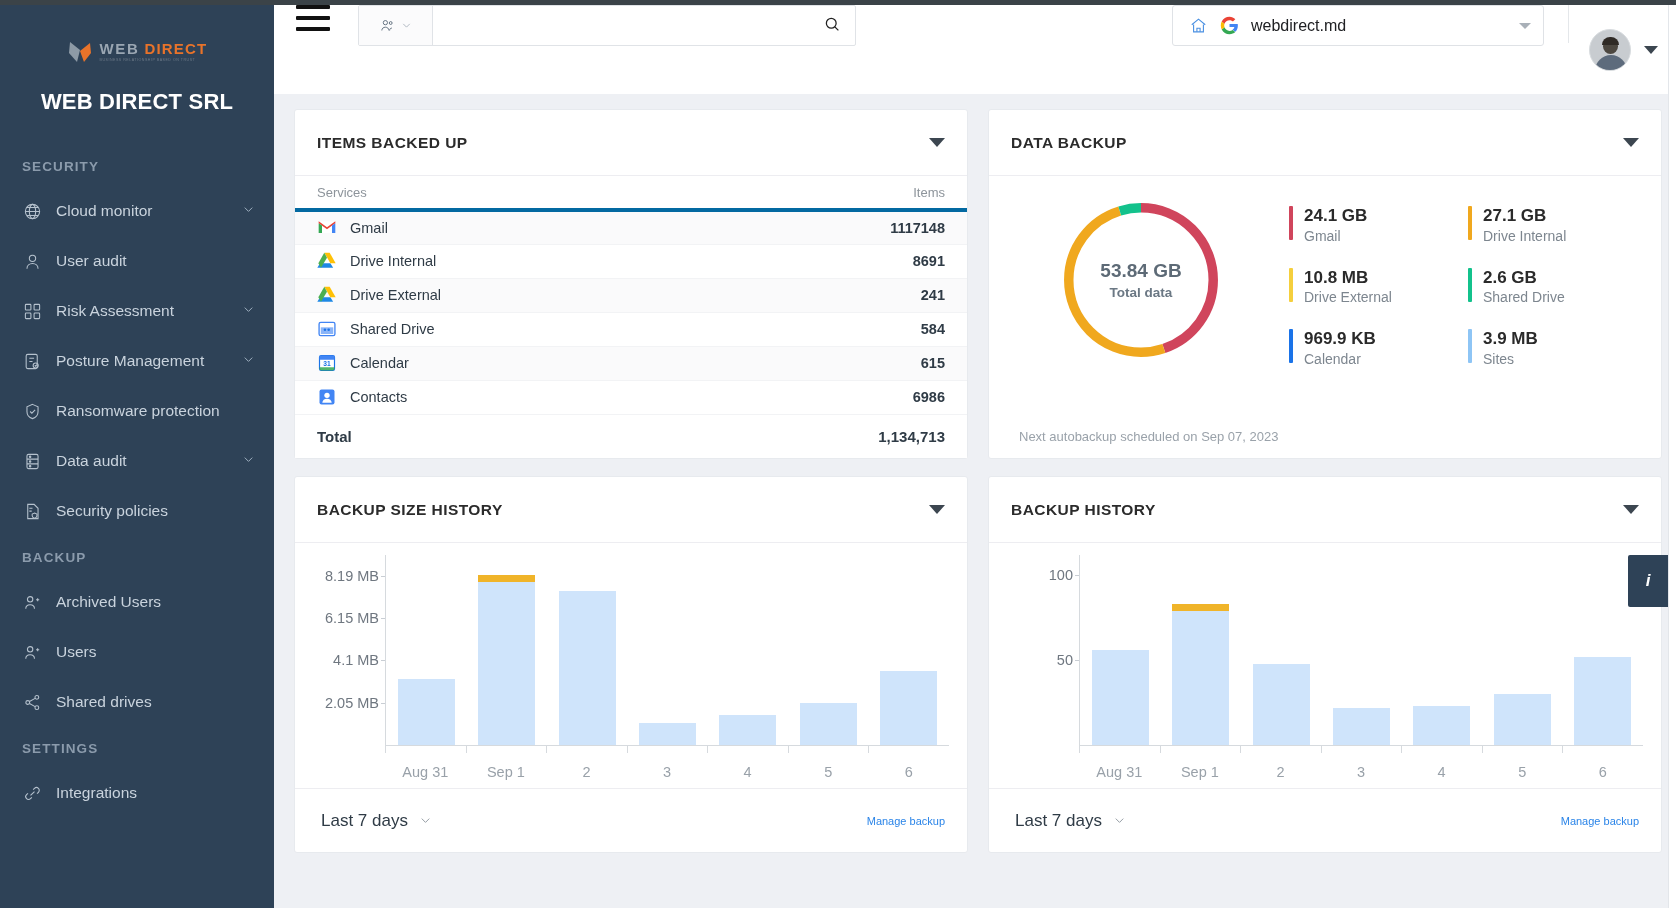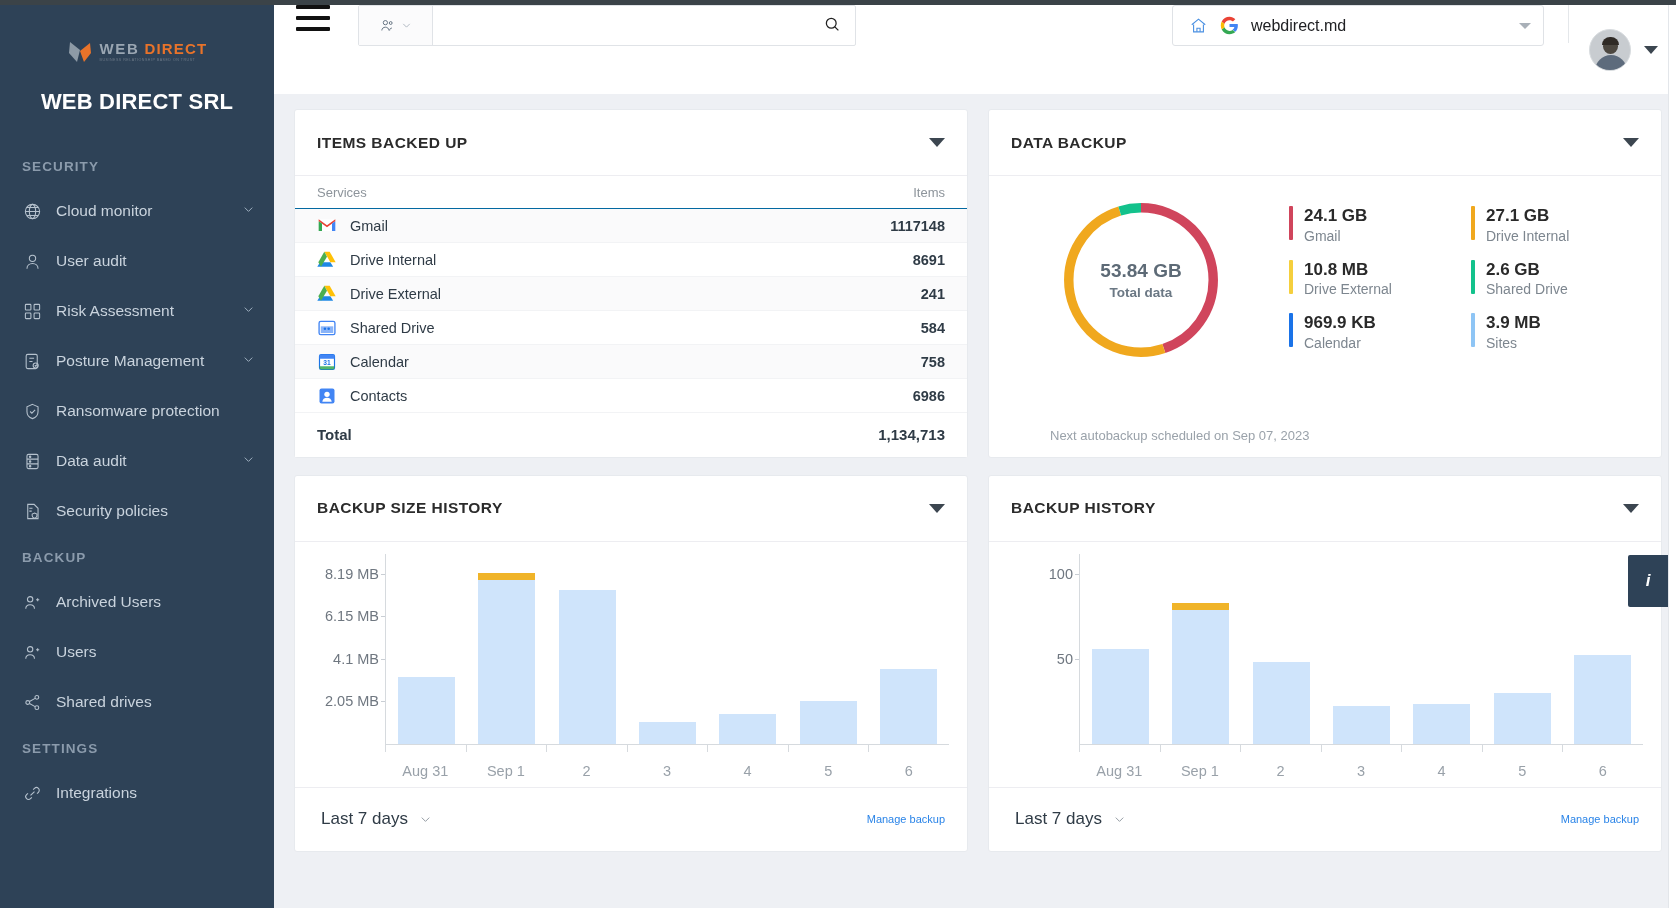--- a/index.html
+++ b/index.html
@@ -107,43 +107,43 @@
     height: 66px; display: flex; align-items: center; justify-content: space-between;
     padding: 0 22px; border-bottom: 1px solid #ededf1;
   }
   .card-title { font-size: 15.5px; font-weight: bold; letter-spacing: 0.45px; color: #2b2b2b; }
   .card-caret { width: 0; height: 0; border-left: 8px solid transparent; border-right: 8px solid transparent; border-top: 9px solid #3c4650; cursor: pointer; }
 
   
   .tbl { width: 100%; border-collapse: collapse; }
   .tbl th {
     font-size: 13px; font-weight: normal; color: #8d949b; text-align: left;
-    padding: 9px 22px 8px; border-bottom: 1px solid #0369a1;
+    padding: 9px 22px 8px; border-bottom: 4px solid #0369a1;
   }
   .tbl th.num { text-align: right; }
   .tbl td { padding: 0 22px; height: 34px; font-size: 14.5px; color: #2f3b46; border-bottom: 1px solid #f2f3f5; }
   .tbl tr:nth-child(odd) td { background: #fafafb; }
   .tbl td.num { text-align: right; font-weight: bold; font-size: 14.5px; }
   .svc { display: flex; align-items: center; gap: 13px; }
   .svc-ico { width: 20px; height: 20px; flex: 0 0 20px; }
   .tbl tr.total td { background: #fff; font-weight: bold; height: 44px; border-bottom: none; font-size: 15px; }
 
   
   .donut-body { display: flex; flex: 1; padding: 14px 24px 0 18px; }
   .donut-col { width: 268px; display: flex; align-items: flex-start; justify-content: center; padding-top: 4px; }
   .donut { position: relative; width: 172px; height: 172px; }
   .donut-center { position: absolute; inset: 0; display: flex; flex-direction: column; align-items: center; justify-content: center; }
   .donut-total { font-size: 19px; font-weight: bold; color: #5d6a76; }
   .donut-sub { font-size: 13.5px; font-weight: bold; color: #6b7884; margin-top: 3px; }
-  .legend-grid { flex: 1; display: grid; grid-template-columns: 1fr 1fr; grid-gap: 24px 10px; padding: 16px 0 0 14px; align-content: start; gap: 16px; }
+  .legend-grid { flex: 1; display: grid; grid-template-columns: 1fr 1fr; grid-gap: 24px 10px; padding: 16px 0 0 14px; align-content: start; }
   .legend-item { display: flex; gap: 11px; }
   .legend-bar { width: 4px; height: 34px; border-radius: 1px; flex: 0 0 4px; }
   .legend-val { font-size: 17px; font-weight: bold; color: #2a2a2a; line-height: 1.15; }
   .legend-lbl { font-size: 14px; color: #7d868f; margin-top: 2px; }
-  .donut-foot { padding: 6px 0 14px 30px; font-size: 13px; color: #9aa2aa; margin-left: 31px; }
+  .donut-foot { padding: 6px 0 14px 30px; font-size: 13px; color: #9aa2aa; }
 
   
   .chart-body { flex: 1; padding: 12px 18px 0 16px; position: relative; }
   .chart-area { position: relative; height: 190px; display: flex; }
   .yaxis { width: 74px; position: relative; }
   .ytick { position: absolute; right: 6px; font-size: 14.5px; color: #6f7780; transform: translateY(-50%); white-space: nowrap; }
   .ytick::after { content: ""; position: absolute; right: -7px; top: 50%; width: 5px; height: 1px; background: #c9ced4; }
   .plot { flex: 1; position: relative; border-left: 1px solid #d6dade; }
   .bars { position: absolute; inset: 0; display: flex; align-items: flex-end; }
   .bar-slot { flex: 1; display: flex; align-items: flex-end; justify-content: center; height: 100%; }
@@ -492,21 +492,21 @@
                   <svg viewBox="0 0 24 24">
                         <rect x="3" y="3" width="18" height="18" rx="2" fill="#fff" stroke="#1A73E8" stroke-width="1.4"></rect>
                         <path d="M3 5a2 2 0 0 1 2-2h14a2 2 0 0 1 2 2v3H3z" fill="#4285F4"></path>
                         <path d="M3 17h18v2a2 2 0 0 1-2 2H5a2 2 0 0 1-2-2z" fill="#34A853" opacity=".85"></path>
                         <text x="12" y="16" font-size="8" font-weight="bold" fill="#1A73E8" text-anchor="middle" font-family="Liberation Sans">31</text>
                       </svg>
                 </span>
                 <span>Calendar</span>
               </span>
                 </td>
-              <td class="num">758</td>
+              <td class="num">615</td>
             </tr>
             <tr>
               <td>
                   <span class="svc">
                 <span class="svc-ico">
                   <svg viewBox="0 0 24 24">
                         <rect x="3" y="3" width="18" height="18" rx="2.5" fill="#4285F4"></rect>
                         <circle cx="12" cy="10" r="3.2" fill="#fff"></circle>
                         <path d="M6.4 19c0-3.1 2.5-5 5.6-5s5.6 1.9 5.6 5z" fill="#fff"></path>
                       </svg>

